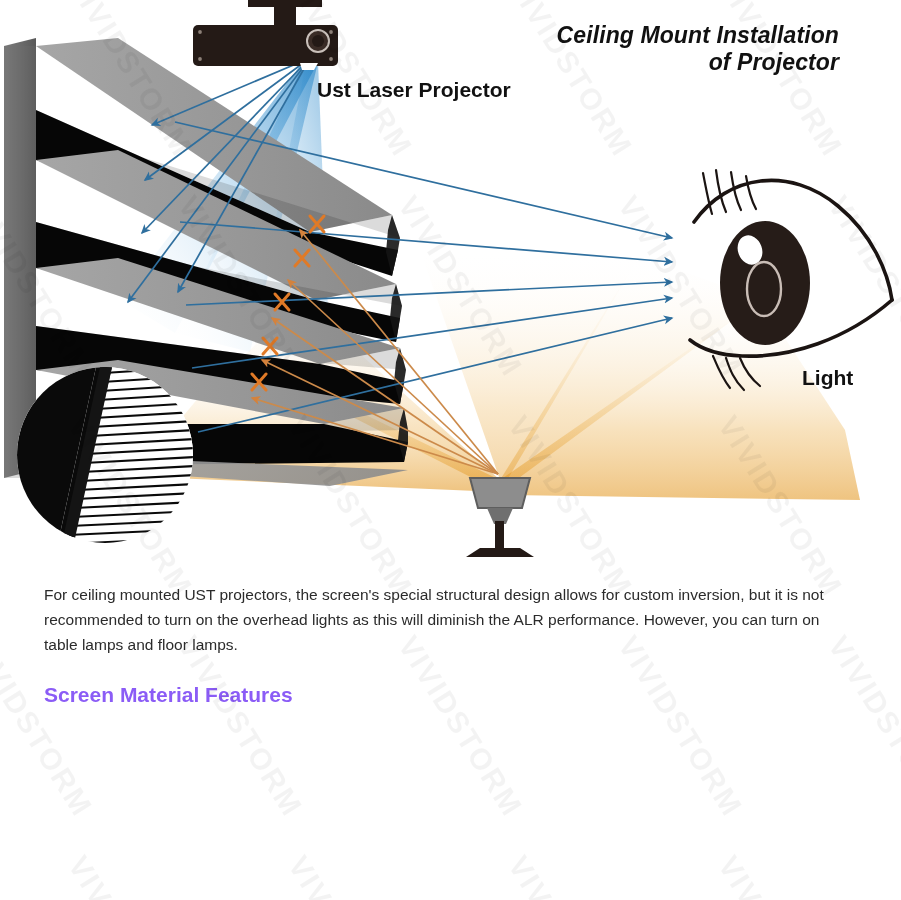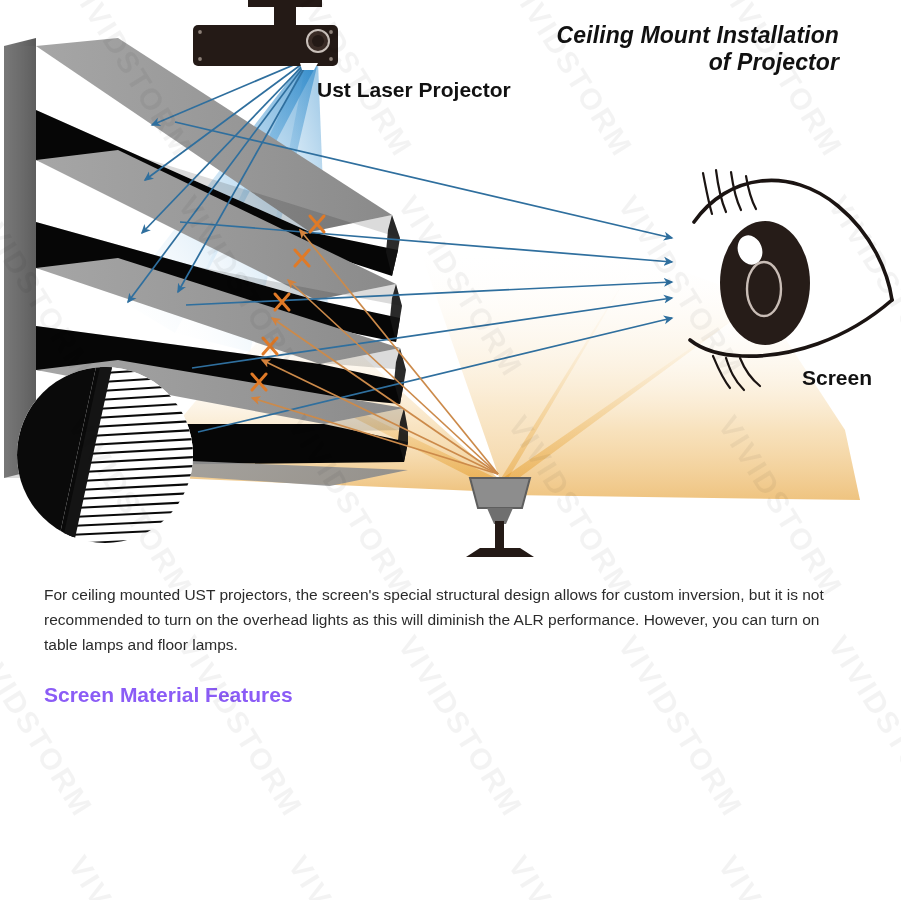--- a/index.html
+++ b/index.html
@@ -260,21 +260,21 @@
         <path d="M470,478 L530,478 L522,508 L478,508 Z" fill="#8d8d8d" stroke="#5e5e5e" stroke-width="2"></path>
         <path d="M487,508 L513,508 L506,524 L494,524 Z" fill="#6f6f6f"></path>
         <rect x="495" y="521" width="9" height="29" fill="#241a16"></rect>
         <path d="M466,557 L534,557 L520,548 L480,548 Z" fill="#241a16"></path>
       </g>
     </svg>
 
     <div class="lbl lbl-title">Ceiling Mount Installation
 of Projector</div>
     <div class="lbl lbl-projector">Ust Laser Projector</div>
-    <div class="lbl lbl-viewer">Screen</div>
+    <div class="lbl lbl-viewer">Light</div>
   </div>
 
   <div class="textblock">
     <p class="para p-intro">For ceiling mounted UST projectors, the screen's special structural design allows for custom inversion, but it is not recommended to turn on the overhead lights as this will diminish the ALR performance. However, you can turn on table lamps and floor lamps.</p>
     <h2 class="h-features">Screen Material Features</h2>
   </div>
 
   <div id="wm-layer">
       <div class="wm" style="left: 90px; top: -30px; transform: rotate(58deg);">VIVIDSTORM</div>
       <div class="wm" style="left: 310px; top: -30px; transform: rotate(58deg);">VIVIDSTORM</div>

